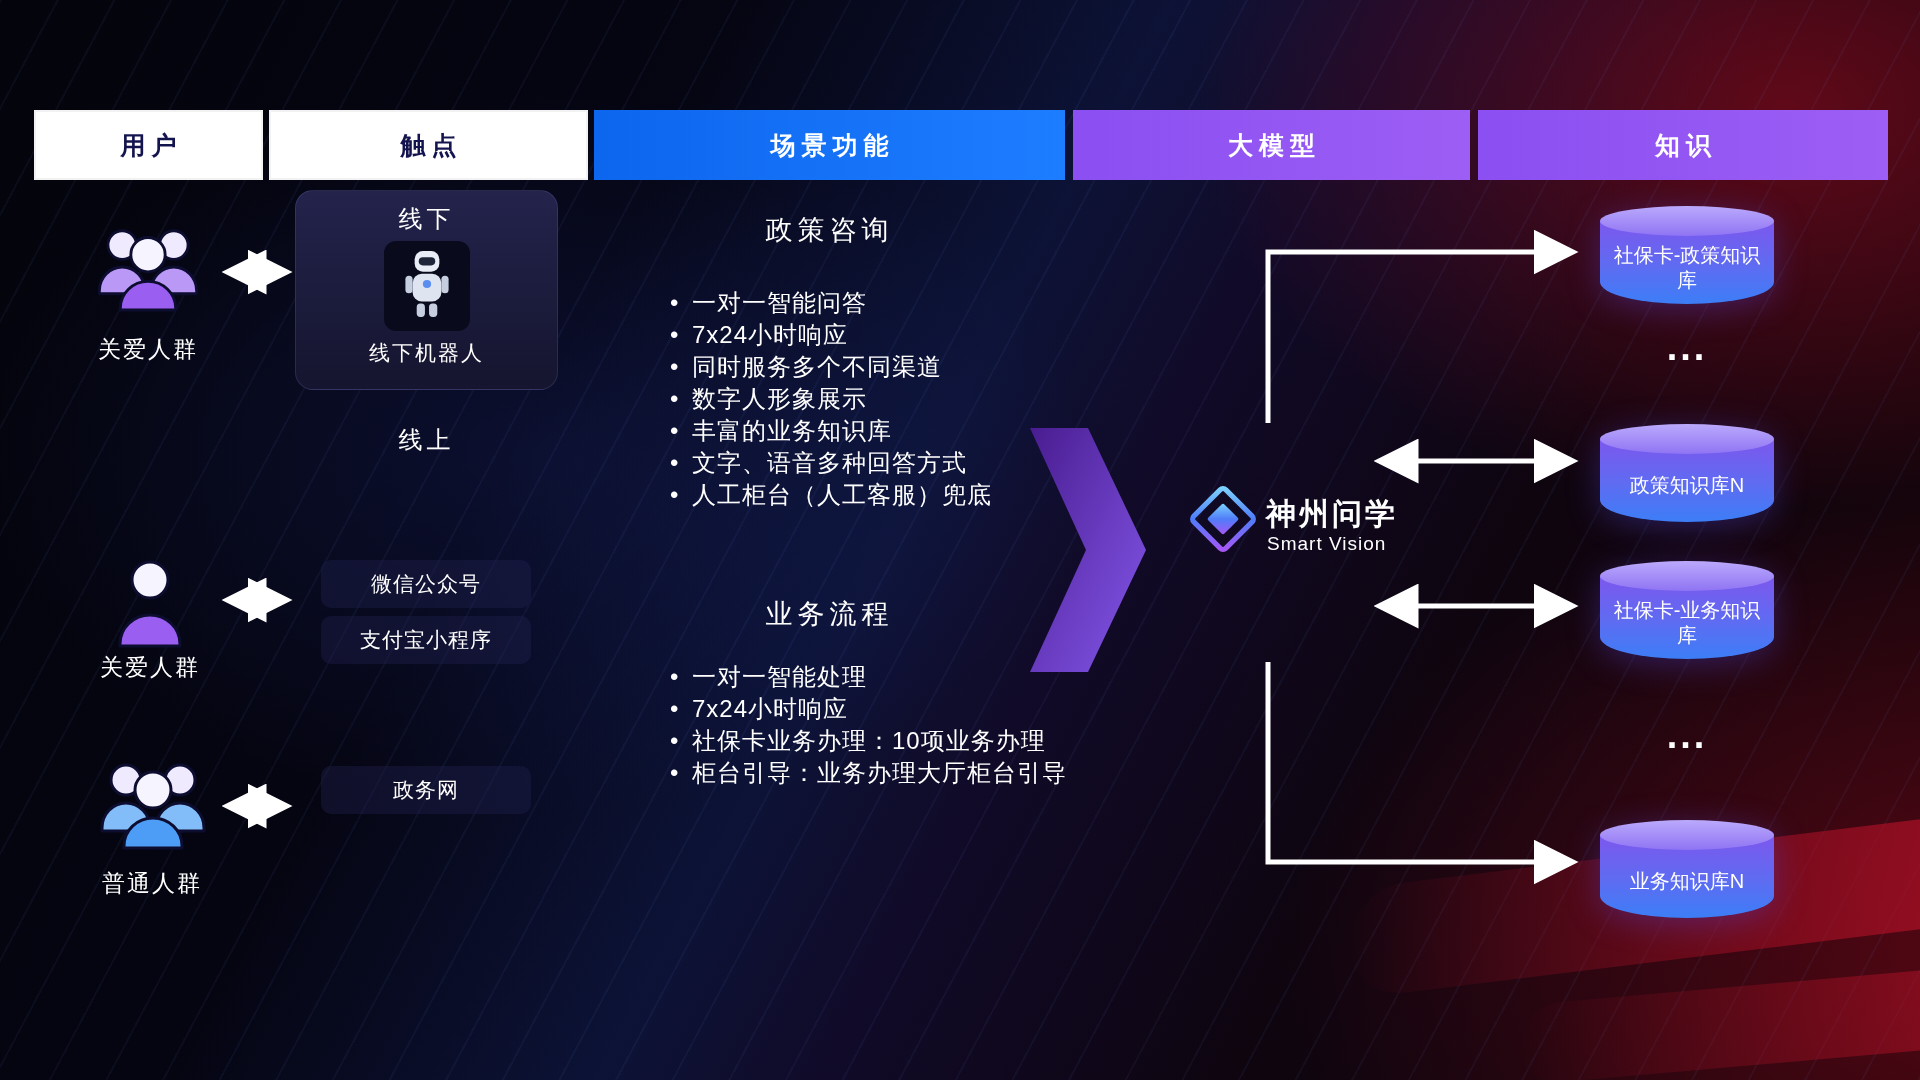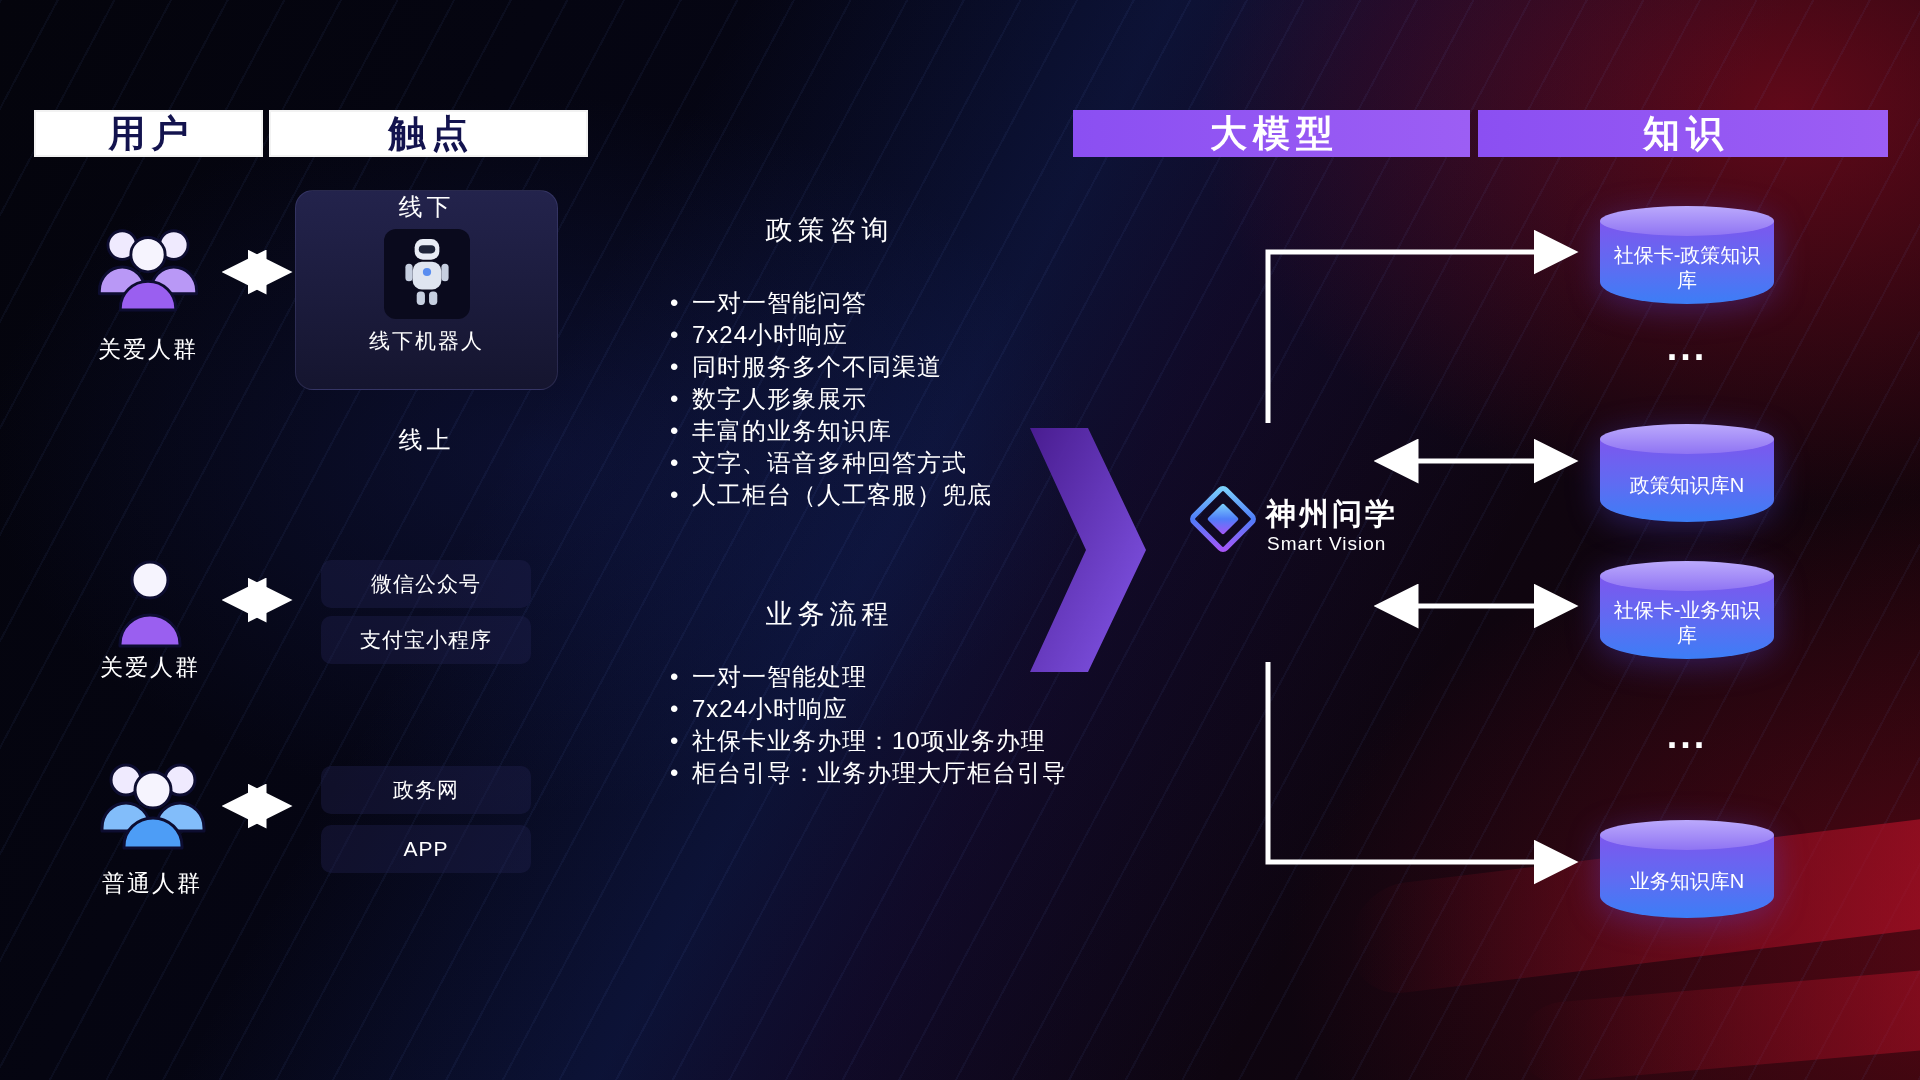--- a/index.html
+++ b/index.html
@@ -14,39 +14,39 @@
     linear-gradient(115deg,#04040c 0%,#060616 45%,#170409 100%);}
   .bg-glow{position:absolute;inset:0;background:
     linear-gradient(118deg, transparent 30%, rgba(45,85,225,.16) 47%, rgba(70,45,190,.12) 56%, transparent 72%);}
   .bg-streaks{position:absolute;inset:0;background:
     repeating-linear-gradient(118deg, rgba(110,150,255,.055) 0 2px, transparent 2px 50px);}
   .ribbon{position:absolute;background:linear-gradient(90deg, rgba(150,12,30,0), rgba(175,16,38,.78));}
   .ribbon1{right:-70px;bottom:120px;width:640px;height:110px;border-radius:70px 0 0 70px;transform:skewY(-7deg);}
   .ribbon2{right:-70px;bottom:15px;width:470px;height:80px;border-radius:55px 0 0 55px;transform:skewY(-5deg);opacity:.8;}
 
   
-  .hdr{position:absolute;top:110px;height:47px;display:flex;align-items:center;justify-content:center;
-       font-size:37px;font-weight:bold;letter-spacing:6px;text-indent:6px;box-sizing:border-box;font-family:Liberation Mono, monospace;}
+  .hdr{position:absolute;top:110px;height:70px;display:flex;align-items:center;justify-content:center;
+       font-size:25px;font-weight:bold;letter-spacing:6px;text-indent:6px;box-sizing:border-box;font-family:Liberation Mono, monospace;}
   .hdr.white{background:#ffffff;color:#13134e;border:2px solid #f2f2f2;}
   .hdr.blue{background:linear-gradient(90deg,#0d66ee,#1d7dff);color:#fff;}
   .hdr.purple{background:linear-gradient(90deg,#8b4ff2,#9c5ef4);color:#fff;}
   .h1{left:34px;width:229px;}
   .h2{left:269px;width:319px;}
   .h3{left:594px;width:471px;}
   .h4{left:1073px;width:397px;}
   .h5{left:1478px;width:410px;}
 
   
   .icon-wrap{position:absolute;}
   .user-label{position:absolute;width:200px;text-align:center;font-size:23px;letter-spacing:2px;color:#fff;}
 
   
   .offline-card{position:absolute;left:295px;top:190px;width:263px;height:200px;border-radius:18px;
      background:linear-gradient(180deg,#23234c 0%,#15152f 100%);border:1px solid rgba(160,160,255,.14);
-     display:flex;flex-direction:column;align-items:center;box-sizing:border-box;padding-top:0;}
+     display:flex;flex-direction:column;align-items:center;box-sizing:border-box;padding-top:12px;}
   .offline-title{font-size:24px;letter-spacing:4px;}
   .robot-box{width:86px;height:90px;margin-top:6px;background:#0a0a1d;border-radius:12px;
      display:flex;align-items:center;justify-content:center;}
   .offline-caption{font-size:21px;margin-top:8px;letter-spacing:2px;}
   .online-label{position:absolute;left:295px;top:424px;width:263px;text-align:center;font-size:24px;letter-spacing:4px;}
   .channel{position:absolute;left:321px;width:210px;height:48px;line-height:48px;text-align:center;
      font-size:21px;letter-spacing:1px;background:rgba(35,35,82,.38);border-radius:10px;}
   .ch0{top:560px;}.ch1{top:616px;}.ch2{top:766px;}.ch3{top:825px;}
 
   
@@ -88,20 +88,21 @@
 <div class="canvas">
 
   <div class="bg-base"></div>
   <div class="bg-glow"></div>
   <div class="bg-streaks"></div>
   <div class="ribbon ribbon1"></div>
   <div class="ribbon ribbon2"></div>
 
   <div class="hdr white h1">用户</div>
   <div class="hdr white h2">触点</div>
+  <div class="hdr blue h3">场景功能</div>
   <div class="hdr purple h4">大模型</div>
   <div class="hdr purple h5">知识</div>
 
   <span class="icon-wrap" style="left:86px;top:218px;">
     <svg width="124" height="100" viewBox="0 0 130 104">
       <g stroke="#0d0d30" stroke-width="3" stroke-linejoin="round">
         <circle cx="38" cy="28" r="15" fill="#efeafe"></circle>
         <path d="M14 76 a24 25 0 0 1 48 0 l0 3 h-48 z" fill="#b998f6"></path>
         <circle cx="92" cy="28" r="15" fill="#efeafe"></circle>
         <path d="M68 76 a24 25 0 0 1 48 0 l0 3 h-48 z" fill="#b998f6"></path>
@@ -153,21 +154,20 @@
       </span>
     </div>
     <div class="offline-caption">线下机器人</div>
   </div>
 
   <div class="online-label">线上</div>
 
   <div class="channel ch0">微信公众号</div>
   <div class="channel ch1">支付宝小程序</div>
   <div class="channel ch2">政务网</div>
-  <div class="channel ch3">APP</div>
 
   <div class="scn-title t1">政策咨询</div>
   <ul class="scn-list l1">
     <li>一对一智能问答</li>
     <li>7x24小时响应</li>
     <li>同时服务多个不同渠道</li>
     <li>数字人形象展示</li>
     <li>丰富的业务知识库</li>
     <li>文字、语音多种回答方式</li>
     <li>人工柜台（人工客服）兜底</li>

